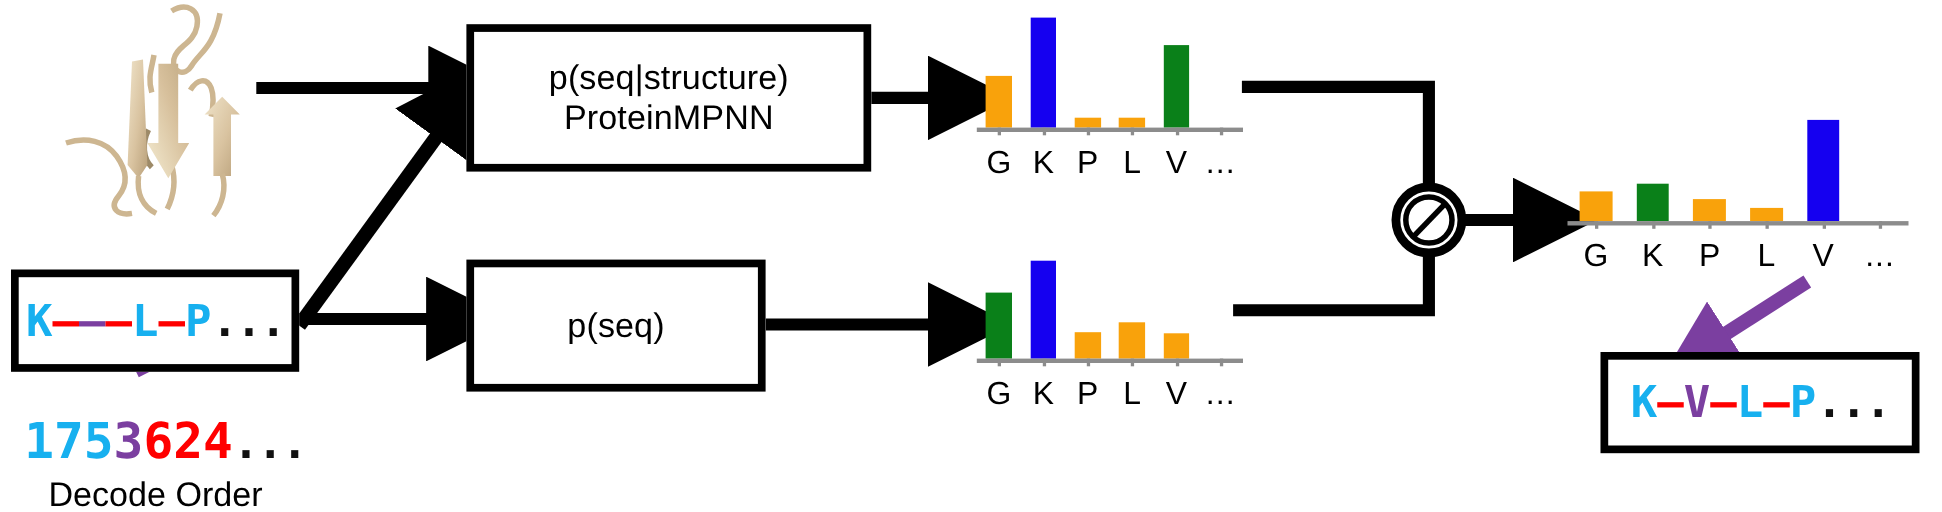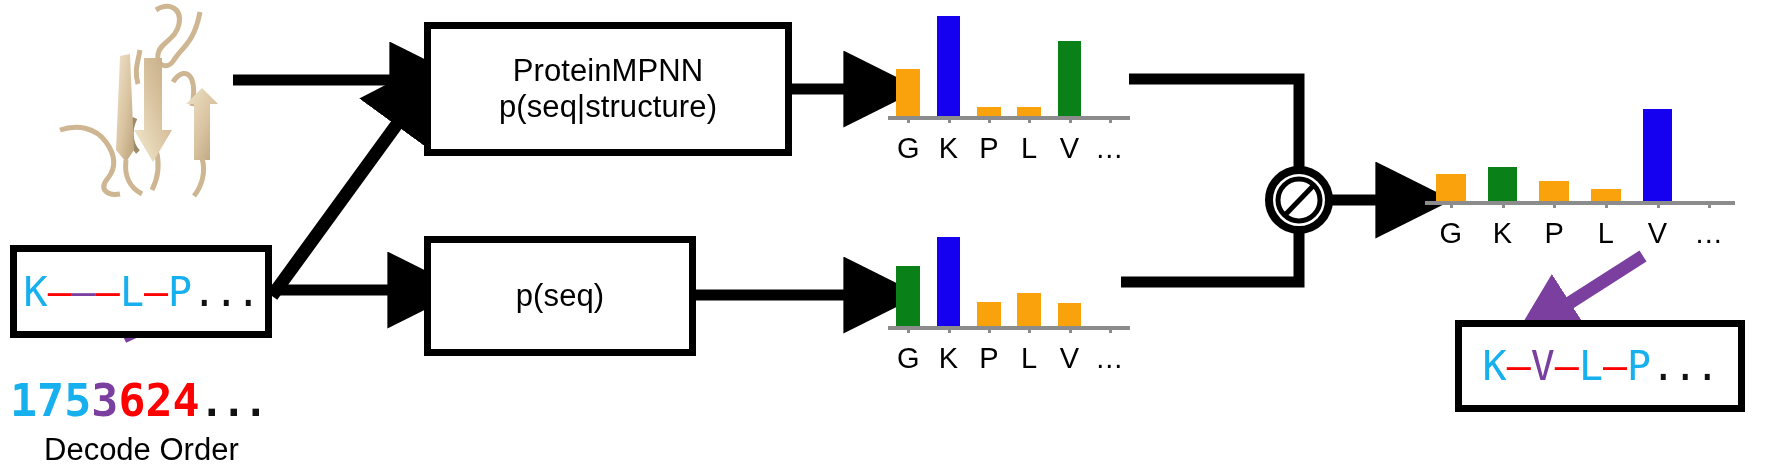--- a/index.html
+++ b/index.html
@@ -14,21 +14,21 @@
     align-items:center;justify-content:center;
   }
   .model-label{
     font-size:31px;color:#000;line-height:1.16;white-space:nowrap;
     font-family:"Liberation Sans",sans-serif;letter-spacing:.1px;
   }
 
   
   .seqline{
     font-family:"DejaVu Sans Mono",monospace;
-    font-size:40px;font-weight:normal;white-space:nowrap;letter-spacing:0px;
+    font-size:40px;font-weight:bold;white-space:nowrap;letter-spacing:0px;
     line-height:1;
   }
   .res{color:#17b0ef;}
   .res-purple{color:#7b3fa0;}
   .dash{color:#ff0000;}
   .dash-purple{color:#7b3fa0;}
   .dots{color:#111;letter-spacing:-2px;}
 
   
   .decode-nums{
@@ -128,26 +128,26 @@
 
     <path d="M168 158 C172 172 168 186 160 196" fill="none" stroke="#cdb691" stroke-width="5"></path>
     <path d="M92 160 C90 176 96 188 108 194" fill="none" stroke="#cdb691" stroke-width="5"></path>
   </svg>
 </div>
 
 <div class="hardbox" style="left:10px;top:245px;width:262px;height:93px;">
   <div class="seqline" id="input-seq"><span class="res">K</span><span class="dash">–</span><span class="dash-purple">–</span><span class="dash">–</span><span class="res">L</span><span class="dash">–</span><span class="res">P</span><span class="dots">...</span></div>
 </div>
 
-<div class="decode-nums" id="decode-digits" style="left:10px;top:378px;"><span class="n-cy">1</span><span class="n-cy">7</span><span class="n-cy">5</span><span class="n-pu">3</span><span class="n-rd">6</span><span class="n-rd">2</span><span class="n-rd">4</span><span class="dots" style="font-size: 40px;">...</span></div>
+<div class="decode-nums" id="decode-digits" style="left:22px;top:378px;"><span class="n-cy">1</span><span class="n-cy">7</span><span class="n-cy">5</span><span class="n-pu">3</span><span class="n-rd">6</span><span class="n-rd">2</span><span class="n-rd">4</span><span class="dots" style="font-size: 40px;">...</span></div>
 <div class="decode-cap" style="left:44px;top:432px;">Decode Order</div>
 
 <div class="hardbox" style="left:424px;top:22px;width:368px;height:134px;">
+  <div class="model-label">p(seq|structure)</div>
   <div class="model-label">ProteinMPNN</div>
-  <div class="model-label">p(seq|structure)</div>
 </div>
 
 <div class="hardbox" style="left:424px;top:236px;width:272px;height:120px;">
   <div class="model-label">p(seq)</div>
 </div>
 
 <div class="chart" id="chart0" style="left:888px;top:15px;width:242px;height:105px;">
     <div class="xlab" style="left: 20.1667px; top: 119px;">G</div>
     <div class="xlab" style="left: 60.5px; top: 119px;">K</div>
     <div class="xlab" style="left: 100.833px; top: 119px;">P</div>

